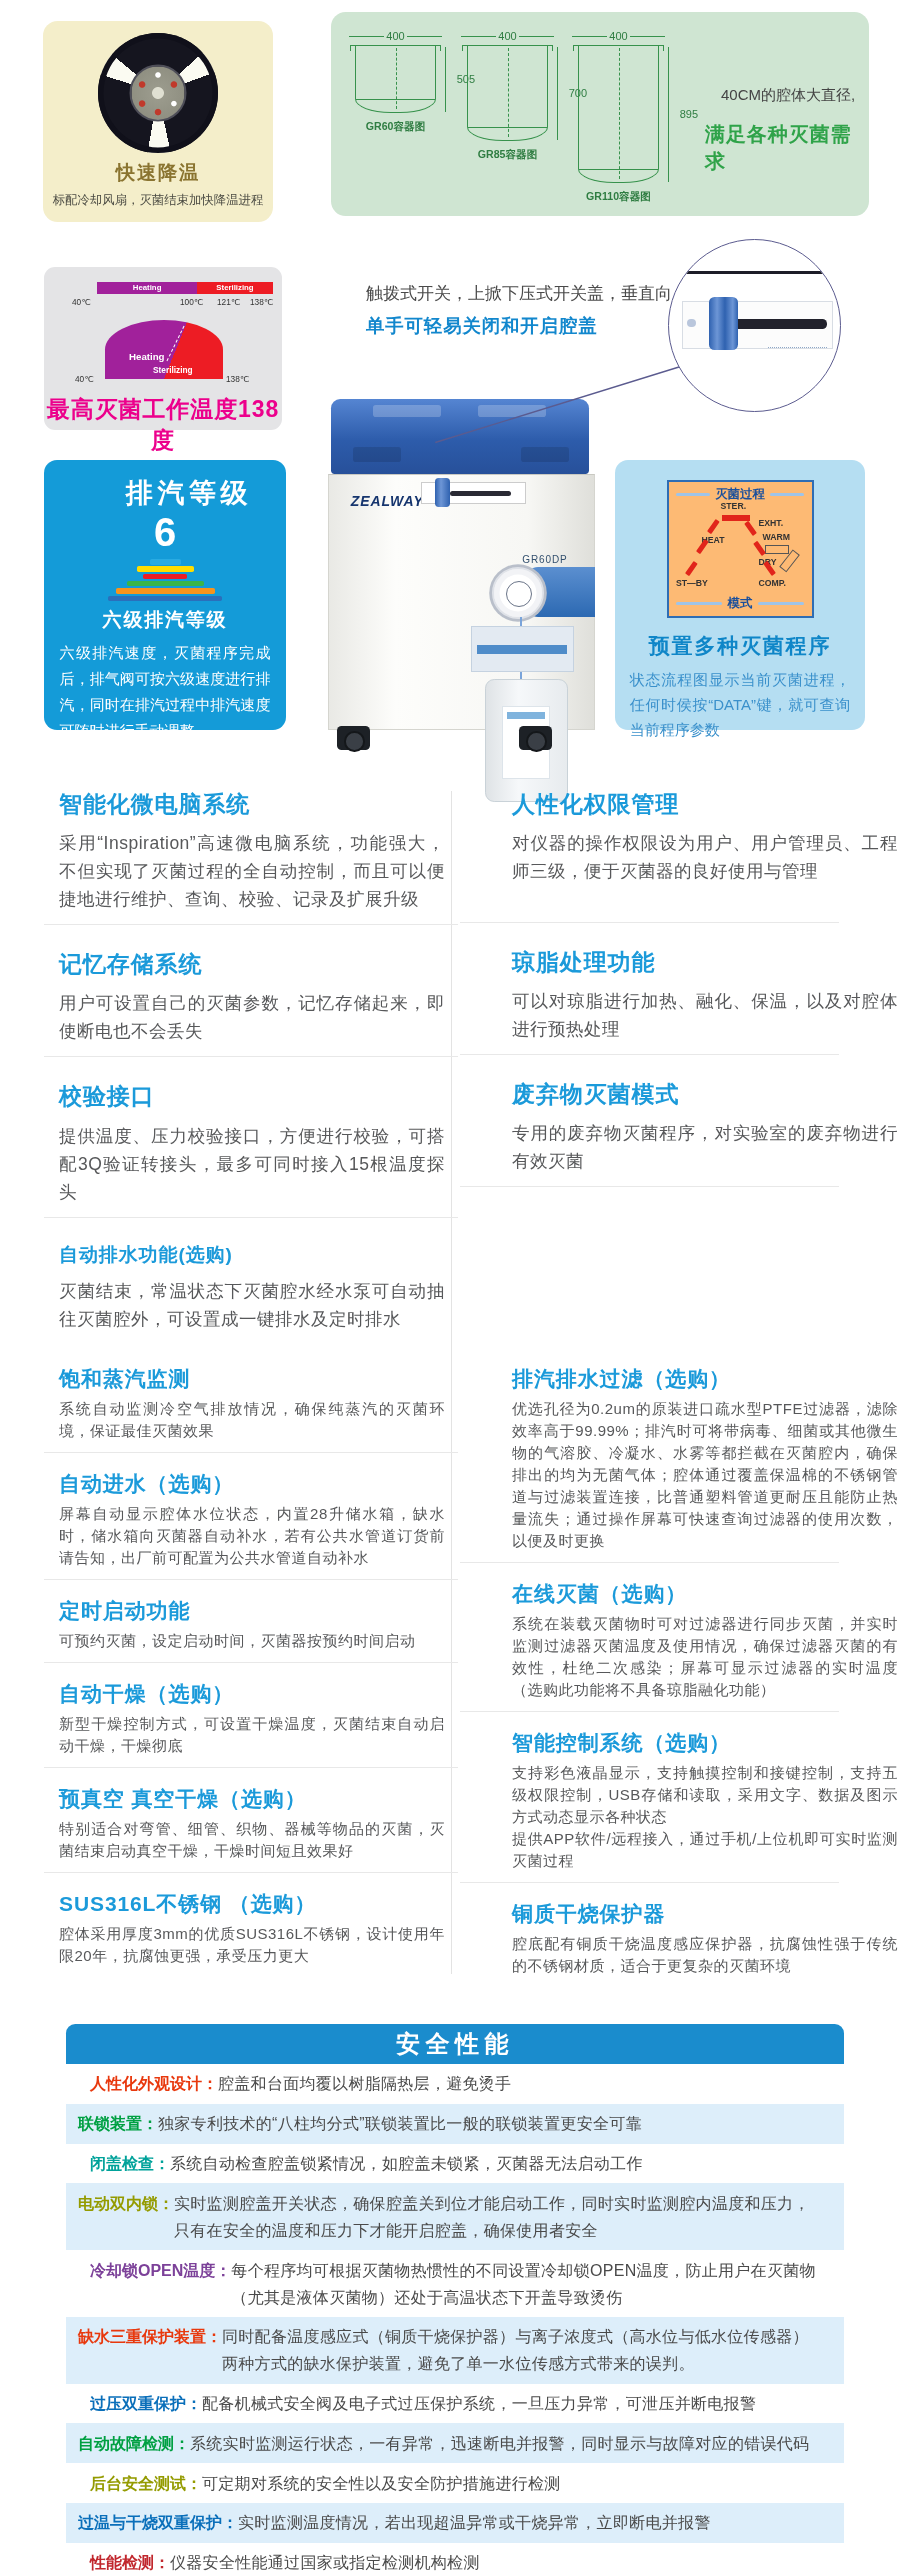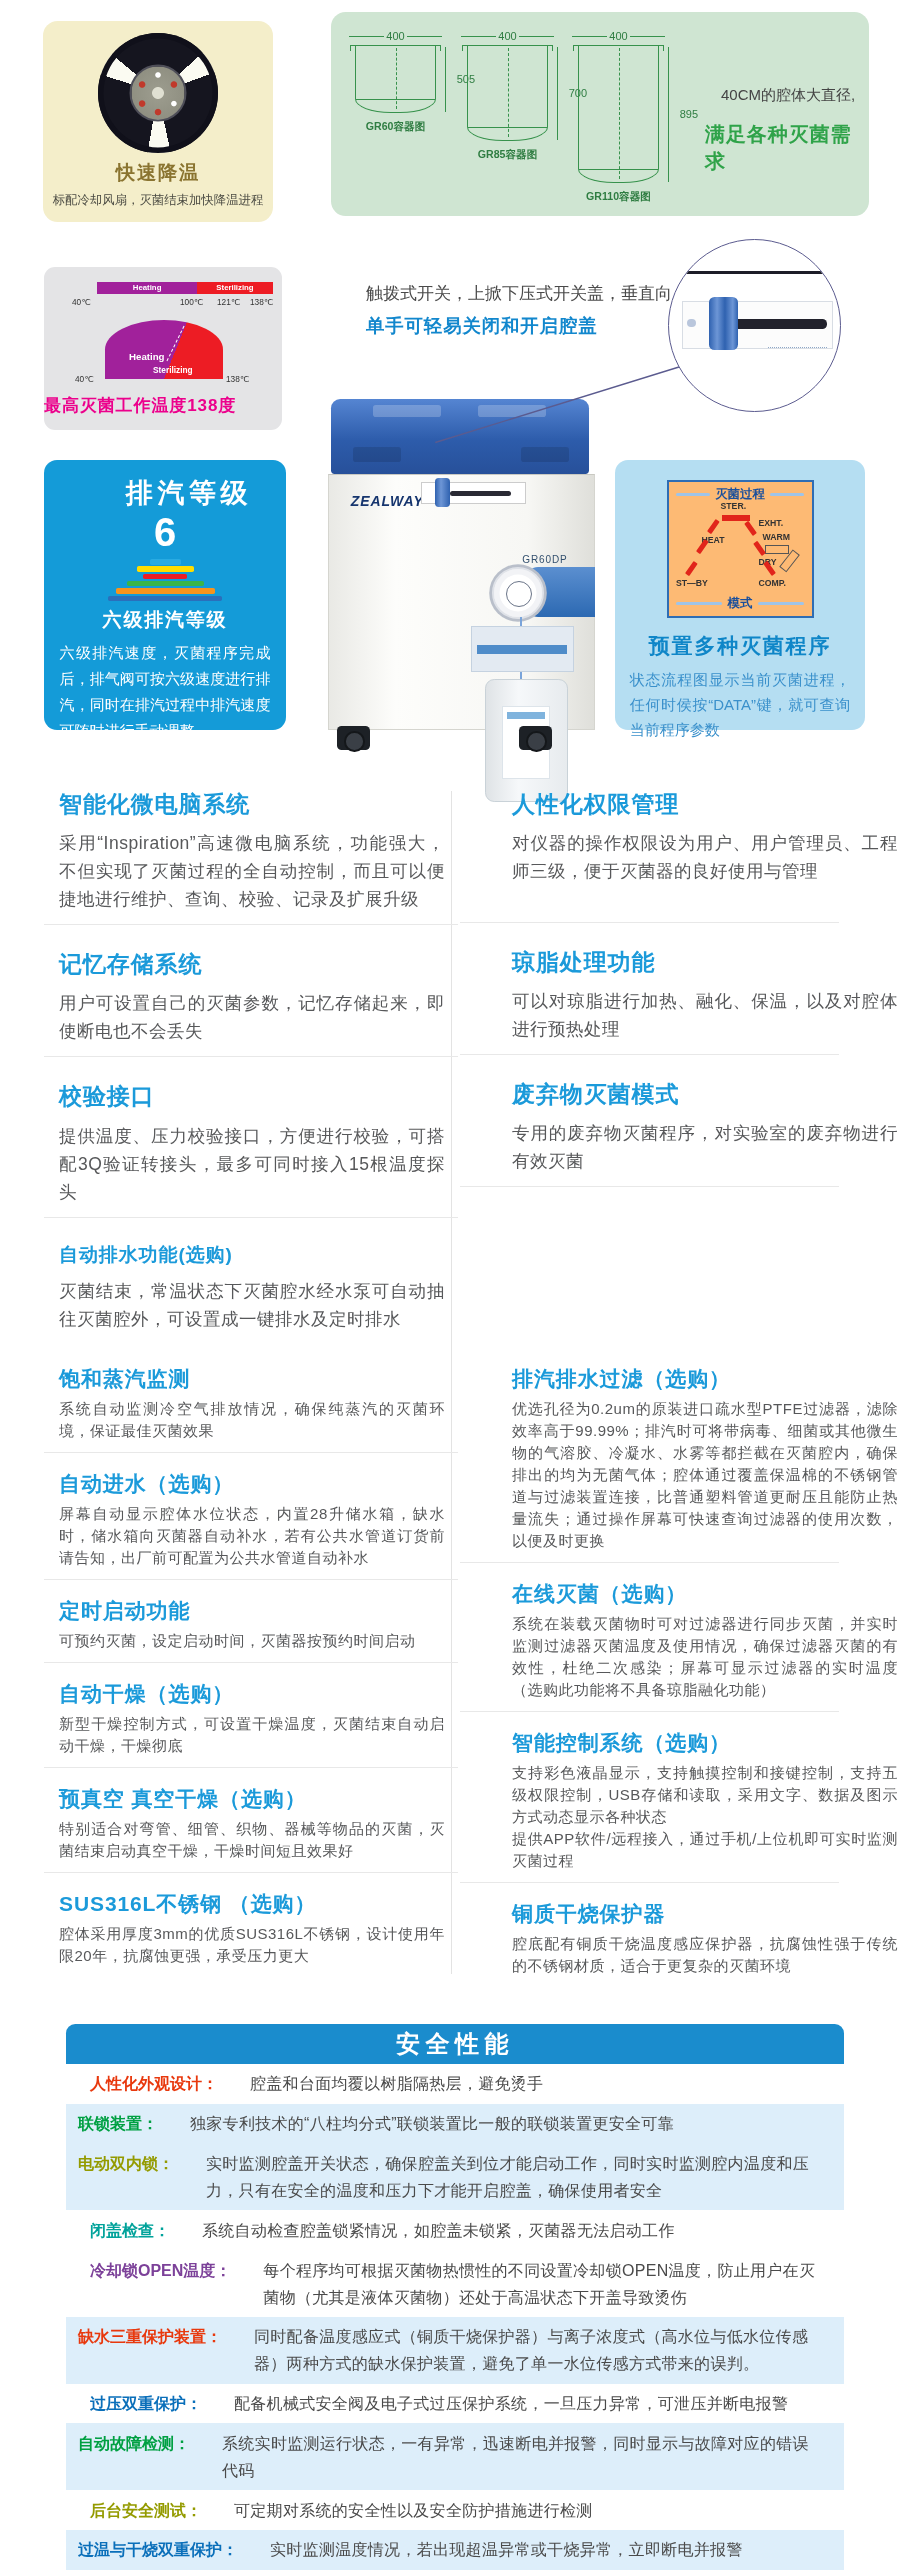--- a/index.html
+++ b/index.html
@@ -49,21 +49,21 @@
   .g-ster{width:43%;background:#ed1c24;}
   .g-scale span{position:absolute;top:30px;font-size:8.3px;color:#333;}
   .g-arc{position:absolute;left:61px;top:53px;width:118px;height:59px;
          border-radius:118px 118px 0 0/59px 59px 0 0;overflow:hidden;
          background:conic-gradient(from 270deg at 50% 100%,#a1219b 0 112deg,#ed1c24 112deg 180deg,transparent 180deg);}
   .g-arc-div{position:absolute;left:70px;top:3.7px;height:39px;border-left:1.8px dashed #fff;transform:rotate(26deg);}
   .g-arc .lh{position:absolute;left:24px;top:31px;color:#fff;font-size:9.7px;font-weight:bold;}
   .g-arc .ls{position:absolute;left:48px;top:45px;color:#fff;font-size:8.3px;font-weight:bold;}
   .g-min{position:absolute;left:31px;top:107px;font-size:8.3px;color:#333;}
   .g-max{position:absolute;left:182px;top:107px;font-size:8.3px;color:#333;}
-  .g-caption{position:absolute;left:0;right:0;top:127px;font-size:17px;font-weight:bold;color:#ec008c;letter-spacing:0.9px;}
+  .g-caption{position:absolute;left:0;right:0;top:127px;text-align:center;font-size:23px;font-weight:bold;color:#ec008c;letter-spacing:0.9px;}
 
   
   .door-line1{left:366px;top:282px;font-size:17px;color:#4a4a4a;}
   .door-line2{left:366px;top:313px;font-size:18.4px;font-weight:bold;color:#1287cd;letter-spacing:0.9px;}
 
   
   .callout{left:668px;top:239px;width:171px;height:171px;border-radius:50%;background:#fff;
            border:1.8px solid #5b5b8f;overflow:hidden;z-index:6;}
   .c-topline{position:absolute;left:0;right:0;top:31px;height:2.8px;background:#1d1d28;}
   .c-track{position:absolute;left:13px;right:7.4px;top:61px;height:46px;background:#fcfcfc;border:0.9px solid #d8dde4;}
@@ -143,21 +143,21 @@
   .b2 .hr{margin:10px 0 17.5px -14.7px;}
   .b2.col-r2 .hr{margin-left:-52px;width:379px;}
   .vdiv{position:absolute;left:451px;top:791px;width:0.9px;height:1183px;background:#e3e3e3;}
 
   
   .safety{left:66px;top:2024px;width:778px;}
   .s-header{height:40px;background:#1a8ccd;border-radius:9.2px 9.2px 0 0;color:#fff;font-size:24px;font-weight:bold;
             display:flex;align-items:center;justify-content:center;letter-spacing:5.5px;}
   .srow{padding:6.4px 24px;}
   .srow.alt{background:#ddeefa;padding-left:12px;}
-  .srow-text{display:flex;margin:0;font-size:16px;line-height:27px;color:#4a4a4a;gap:32px;}
+  .srow-text{display:flex;margin:0;font-size:16px;line-height:27px;color:#4a4a4a;}
   .slabel{white-space:nowrap;font-weight:bold;}
   .srow-text span{flex:1;letter-spacing:0.3px;}
   .lc-red{color:#e8380d;} .lc-green{color:#00a042;} .lc-teal{color:#00a29a;}
   .lc-olive{color:#949b00;} .lc-purple{color:#7c4199;} .lc-blue{color:#0a6fba;} .lc-maroon{color:#c1272d;}
 </style>
 </head>
 <body>
 
 <div class="page">
 
@@ -424,34 +424,34 @@
           <b class="slabel lc-red">人性化外观设计：</b>
           <span>腔盖和台面均覆以树脂隔热层，避免烫手</span>
         </p>
     </div>
     <div class="srow alt">
       <p class="srow-text">
           <b class="slabel lc-green">联锁装置：</b>
           <span>独家专利技术的“八柱均分式”联锁装置比一般的联锁装置更安全可靠</span>
         </p>
     </div>
+    <div class="srow">
+      <p class="srow-text">
+          <b class="slabel lc-teal">闭盖检查：</b>
+          <span>系统自动检查腔盖锁紧情况，如腔盖未锁紧，灭菌器无法启动工作</span>
+        </p>
+    </div>
     <div class="srow alt">
       <p class="srow-text">
           <b class="slabel lc-olive">电动双内锁：</b>
           <span>实时监测腔盖开关状态，确保腔盖关到位才能启动工作，同时实时监测腔内温度和压力，只有在安全的温度和压力下才能开启腔盖，确保使用者安全</span>
         </p>
     </div>
     <div class="srow">
       <p class="srow-text">
-          <b class="slabel lc-teal">闭盖检查：</b>
-          <span>系统自动检查腔盖锁紧情况，如腔盖未锁紧，灭菌器无法启动工作</span>
-        </p>
-    </div>
-    <div class="srow">
-      <p class="srow-text">
           <b class="slabel lc-purple">冷却锁OPEN温度：</b>
           <span>每个程序均可根据灭菌物热惯性的不同设置冷却锁OPEN温度，防止用户在灭菌物（尤其是液体灭菌物）还处于高温状态下开盖导致烫伤</span>
         </p>
     </div>
     <div class="srow alt">
       <p class="srow-text">
           <b class="slabel lc-red">缺水三重保护装置：</b>
           <span>同时配备温度感应式（铜质干烧保护器）与离子浓度式（高水位与低水位传感器）两种方式的缺水保护装置，避免了单一水位传感方式带来的误判。</span>
         </p>
     </div>

